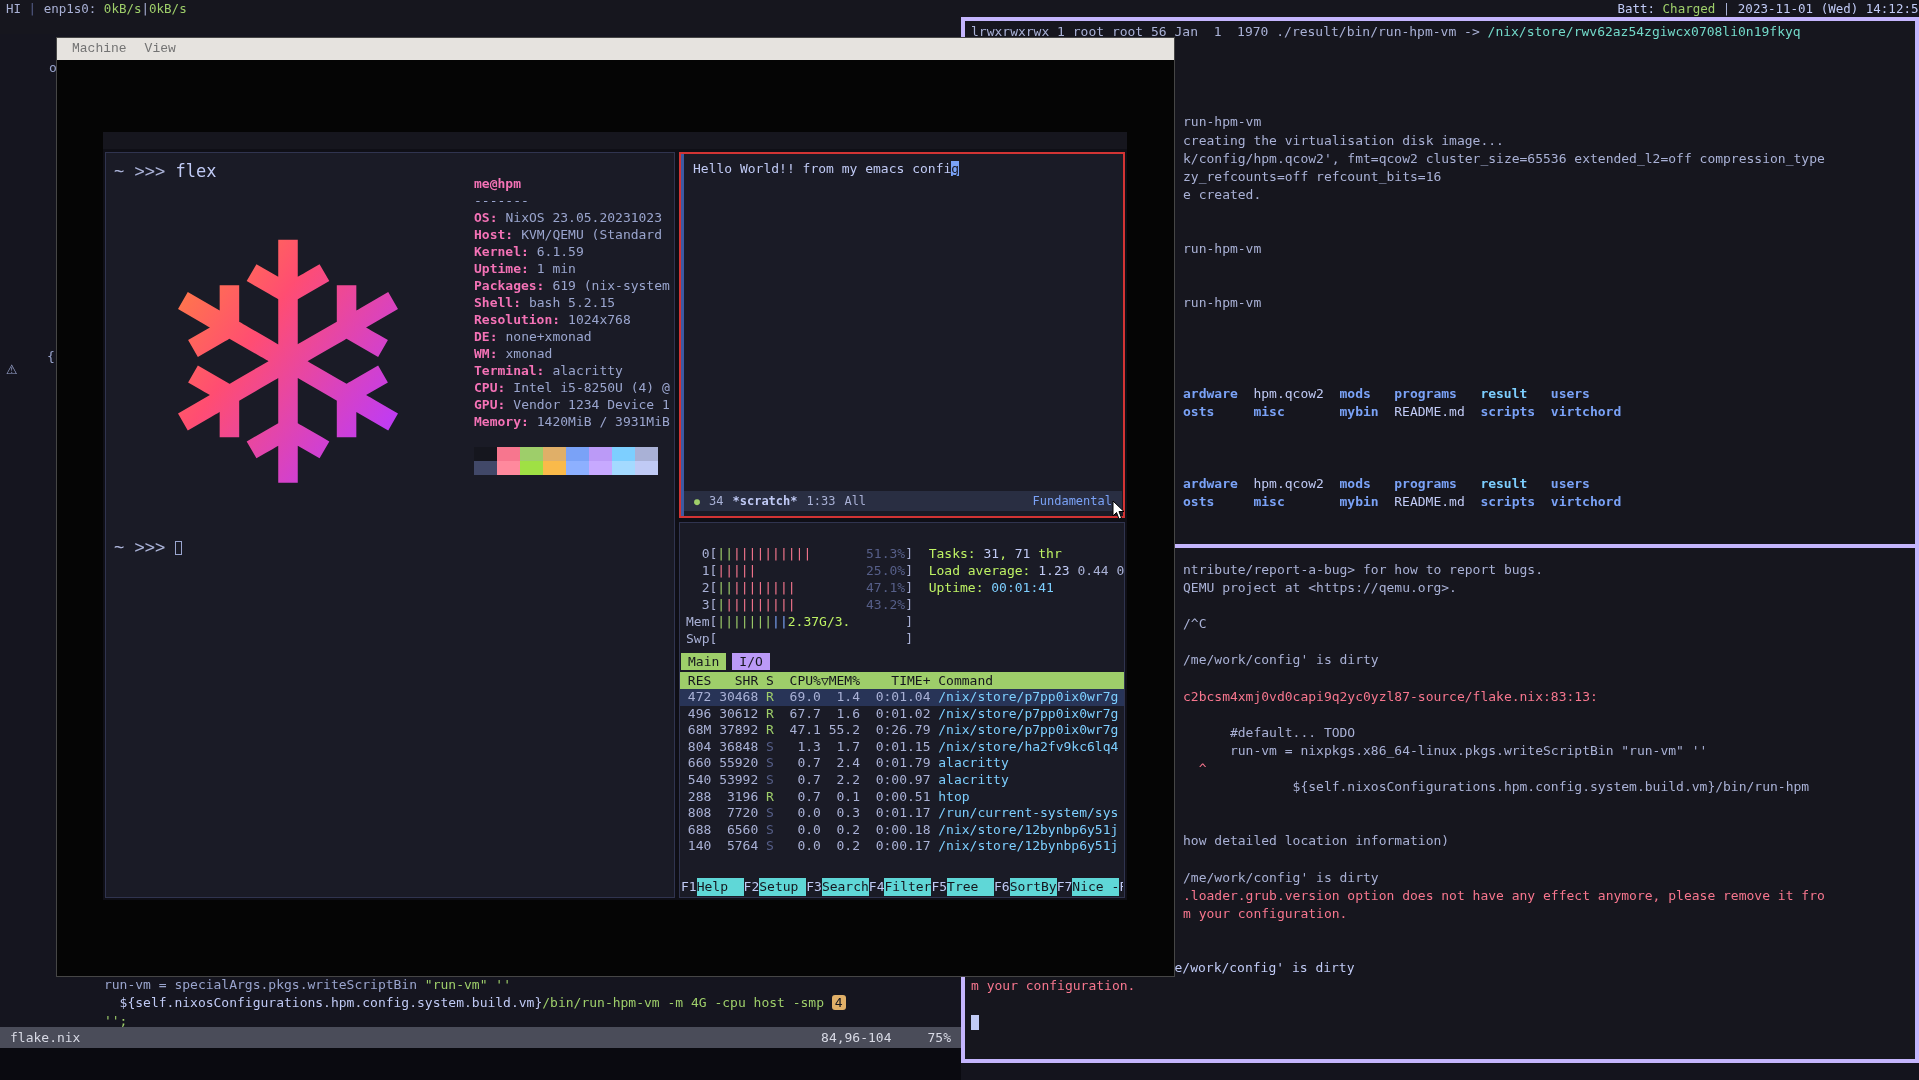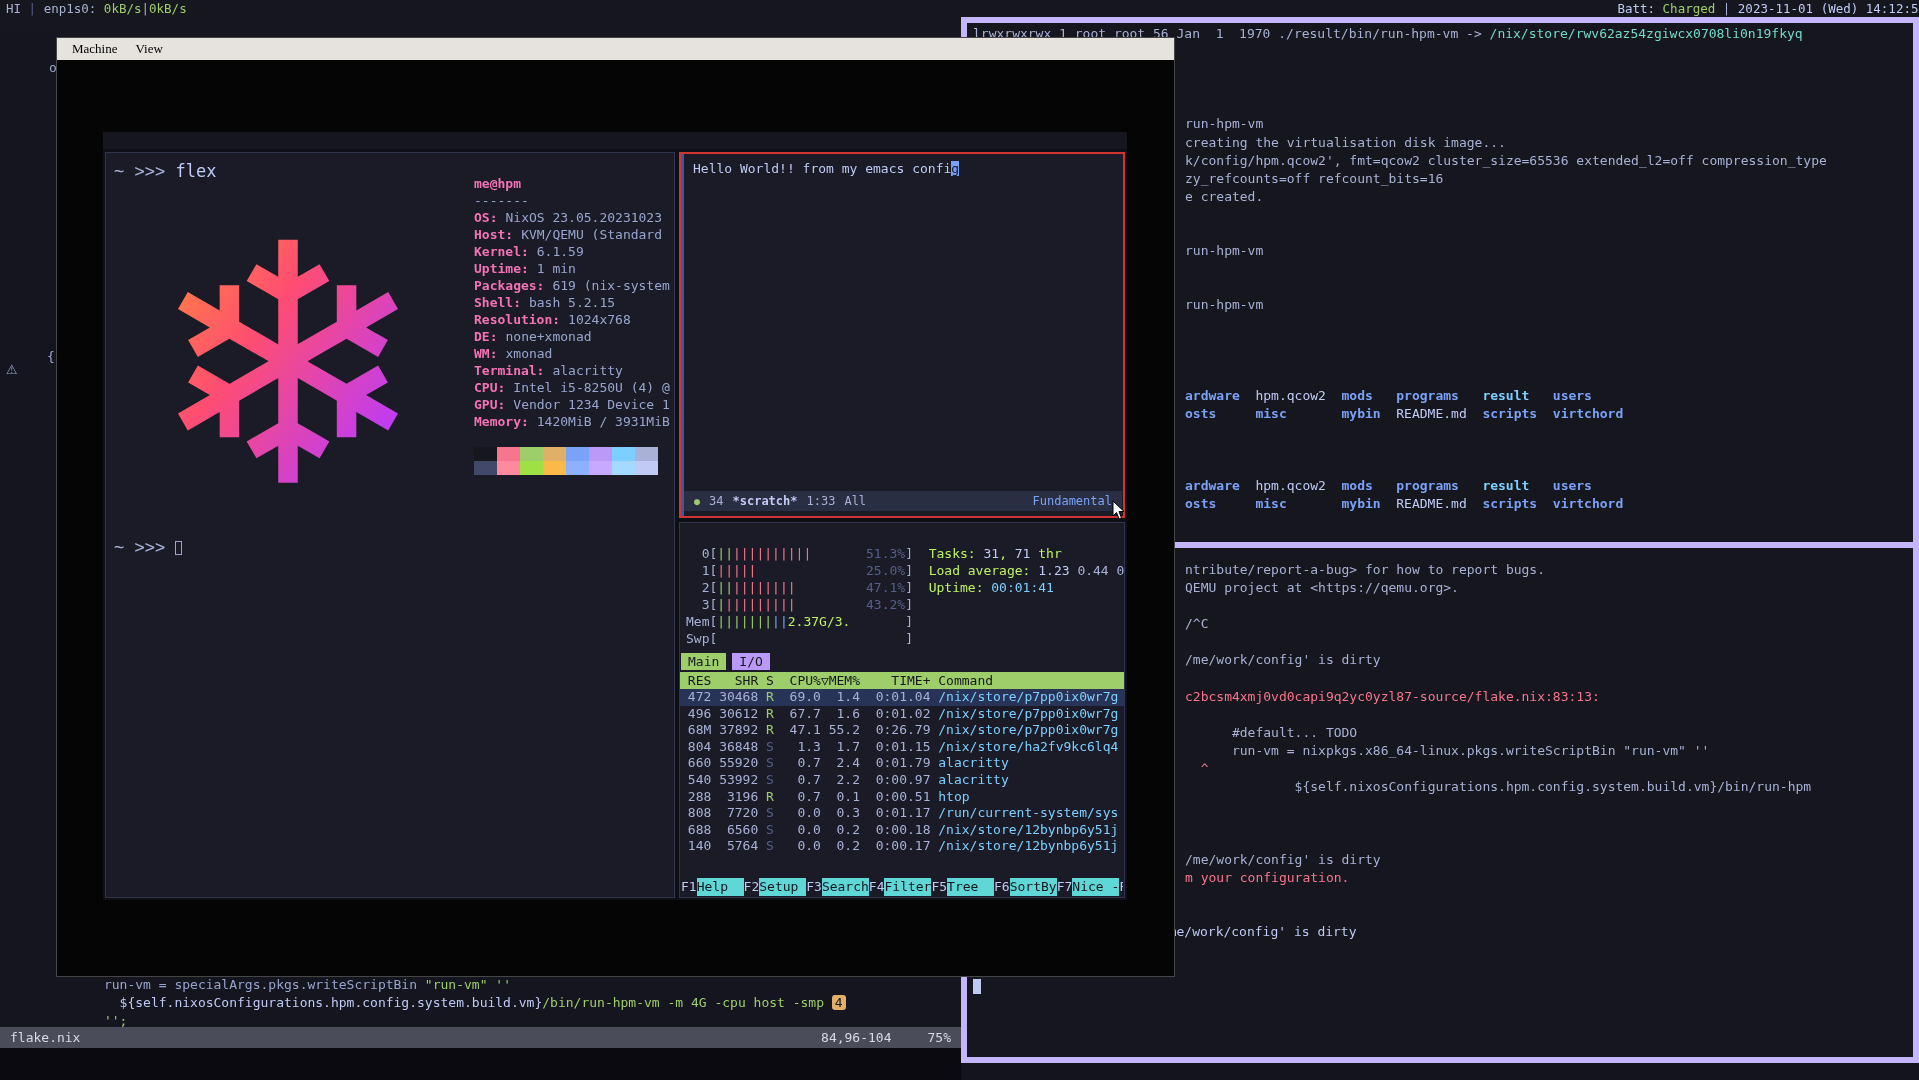--- a/index.html
+++ b/index.html
@@ -24,35 +24,35 @@
     color:#9aa5ce;font-size:13px}
   .frag{position:absolute;font-size:13px;color:#9aa5ce}
   .cl{position:absolute;left:57px;white-space:pre;font-size:13px;line-height:17px;color:#9aa5ce;z-index:2}
   .smpbox{background:#e0af68;color:#15161e;border-radius:3px;padding:0 3px}
   #ruler{position:absolute;left:0;top:1027px;width:961px;height:21px;background:#4a4c59;
     color:#d8dae5;font-size:13px;line-height:21px;display:flex;padding:0 10px;z-index:2}
   #ruler .pos{margin-left:auto}
   #ruler .pct{margin-left:36px}
   #cmdline{position:absolute;left:0;top:1048px;width:961px;height:32px;background:#0a0a10;z-index:2}
   
-  .rterm{position:absolute;left:961px;width:958px;background:#16161e;border:6px solid #c4b5fd;
+  .rterm{position:absolute;left:961px;width:958px;background:#16161e;border:4px solid #c4b5fd;
     font-size:13px;line-height:18.1px;color:#a9b1d6;overflow:hidden;z-index:1;padding-left:6px}
   #rt-top{top:17px;height:531px;padding-top:2px}
   #rt-bottom{top:548px;height:515px;border-top:none;padding-top:13px}
   .l{height:18.1px;white-space:pre;overflow:hidden}
   .cut{padding-left:212px}
   .sp{width:100%}
   .lscol{display:inline-block;white-space:pre}
   .c1{width:9ch}.c2{width:11ch}.c3{width:7ch}.c4{width:11ch}.c5{width:9ch}
   .dirn{color:#7aa2f7;font-weight:bold}
   .curblock{display:inline-block;width:8px;height:15px;background:#c0caf5;vertical-align:middle}
   
   #qemu{position:absolute;left:56px;top:37px;width:1119px;height:940px;background:#050505;
     border:1px solid #464646;z-index:5}
-  #menubar{height:22px;background:#e6e3df;color:#000000;font-family:Liberation Serif, serif;
+  #menubar{height:22px;background:#e6e3df;color:#737373;font-family:Liberation Mono, monospace;
     font-size:13px;line-height:22px;display:flex;padding-left:6px}
   .menu-item{padding:0 9px;cursor:pointer}
   #vm{position:absolute;left:46px;top:94px;width:1024px;height:768px;background:#0f0f16}
   #vm-bar{position:absolute;left:0;top:0;width:1024px;height:17px;background:#16161e;
     color:#a9b1d6;font-size:12.5px;line-height:17px;white-space:pre}
   #vm-bar .left{position:absolute;left:5px}
   #vm-bar .right{position:absolute;right:5px}
   
   #vm-left{position:absolute;left:2px;top:20px;width:570px;height:746px;
     border:1px solid #30344f;background:#1a1b26;overflow:hidden}
@@ -157,22 +157,24 @@
   <div class="sp" style="height:18.1px"></div>
   <div class="l cut">/me/work/config' is dirty</div>
   <div class="sp" style="height:18.1px"></div>
   <div class="l cut red">c2bcsm4xmj0vd0capi9q2yc0yzl87-source/flake.nix:83:13:</div>
   <div class="sp" style="height:18.1px"></div>
   <div class="l cut">      #default... TODO</div>
   <div class="l cut">      run-vm = nixpkgs.x86_64-linux.pkgs.writeScriptBin "run-vm" ''</div>
   <div class="l cut red">  ^</div>
   <div class="l cut">              ${self.nixosConfigurations.hpm.config.system.build.vm}/bin/run-hpm</div>
   <div class="sp" style="height:36.2px"></div>
+  <div class="l cut">how detailed location information)</div>
   <div class="sp" style="height:18.1px"></div>
   <div class="l cut">/me/work/config' is dirty</div>
+  <div class="l cut red">.loader.grub.version option does not have any effect anymore, please remove it fro</div>
   <div class="l cut red">m your configuration.</div>
   <div class="sp" style="height:36.2px"></div>
   <div class="l"><span class="yel">warning:</span><span class="fg"> Git tree '/home/me/work/config' is dirty</span></div>
   <div class="l red">m your configuration.</div>
   <div class="sp" style="height:18.1px"></div>
   <div class="l"><span class="curblock"></span></div>
 </div>
 
 <div id="qemu">
   <div id="menubar">

